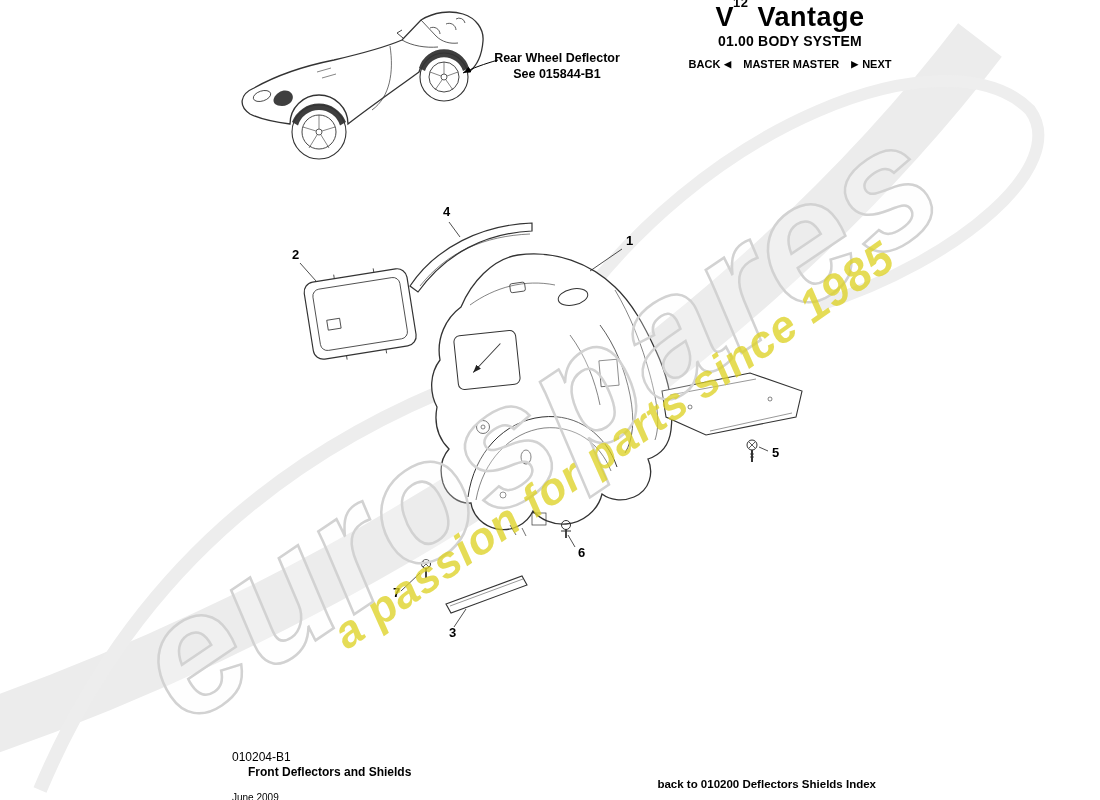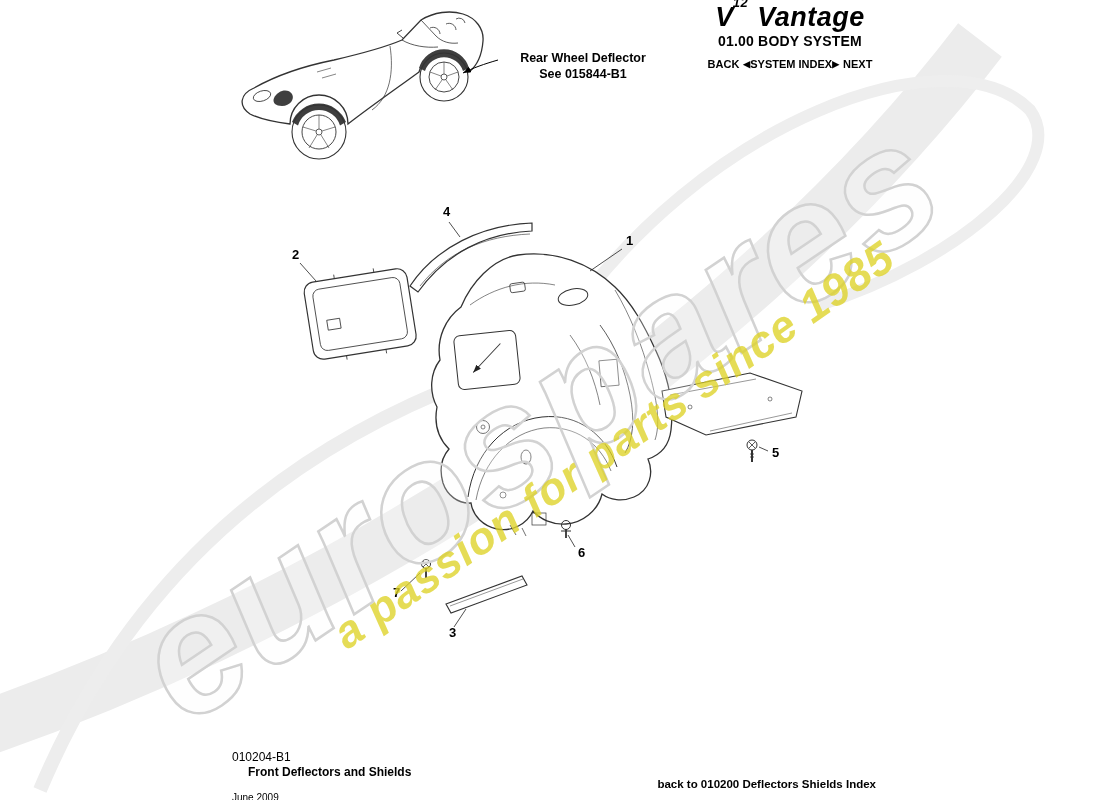--- a/index.html
+++ b/index.html
@@ -18,30 +18,30 @@
     white-space:nowrap;
   }
   .wm-tagline{
     position:absolute;left:165px;top:412px;width:900px;height:70px;z-index:7;
     transform:rotate(-35deg);pointer-events:none;text-align:center;
     font-style:italic;font-weight:bold;font-size:45px;letter-spacing:1px;line-height:66px;
     color:rgba(222,210,38,0.78);white-space:nowrap;
   }
   
   .header{position:absolute;left:700px;top:2px;width:180px;text-align:center;z-index:2;}
-  .logo{font-size:27px;font-weight:bold;font-style:italic;letter-spacing:0.5px;}
+  .logo{font-size:27px;font-weight:bold;letter-spacing:0.5px;}
   .logo sup{font-size:13px;position:relative;top:-9px;left:-1px;}
   .system-title{font-size:14px;font-weight:bold;letter-spacing:0.2px;}
-  .nav-row{display:flex;justify-content:center;margin-top:9px;font-size:11px;font-weight:bold;}
+  .nav-row{display:flex;justify-content:center;gap:12px;margin-top:9px;font-size:11px;font-weight:bold;}
   .nav-link{display:flex;align-items:center;gap:4px;cursor:pointer;white-space:nowrap;}
   .nav-arrow{font-size:9px;line-height:11px;}
   
   .car-svg{position:absolute;left:222px;top:2px;z-index:1;}
   .car-note{
-    position:absolute;left:520px;top:50px;width:126px;z-index:2;
+    position:absolute;left:494px;top:50px;width:126px;z-index:2;
     font-size:12.5px;font-weight:bold;text-align:center;line-height:1.3;
   }
   
   .diagram-svg{position:absolute;left:270px;top:195px;z-index:1;}
   .callout{font:bold 13px "Liberation Sans",sans-serif;fill:#000;}
   .part{fill:#fff;stroke:#333;}
   .detail{fill:none;stroke:#333;}
   .leader{stroke:#222;stroke-width:0.8;fill:none;}
   
   .footer-left{position:absolute;left:232px;top:750px;z-index:2;line-height:1.25;}
@@ -66,21 +66,21 @@
 
   <div class="header">
     <div class="logo"><span>V</span><sup>12</sup> <span>Vantage</span></div>
     <div class="system-title">01.00 BODY SYSTEM</div>
     <div class="nav-row">
       <span class="nav-link">
         <span>BACK</span>
         <span class="nav-arrow">◀</span>
       </span>
       <span class="nav-link">
-        <span>SYSTEM INDEX</span>
+        <span>MASTER MASTER</span>
       </span>
       <span class="nav-link">
         <span class="nav-arrow">▶</span>
         <span>NEXT</span>
       </span>
     </div>
   </div>
 
   <svg class="car-svg" width="300" height="170" viewBox="0 0 300 170">
     <defs>

